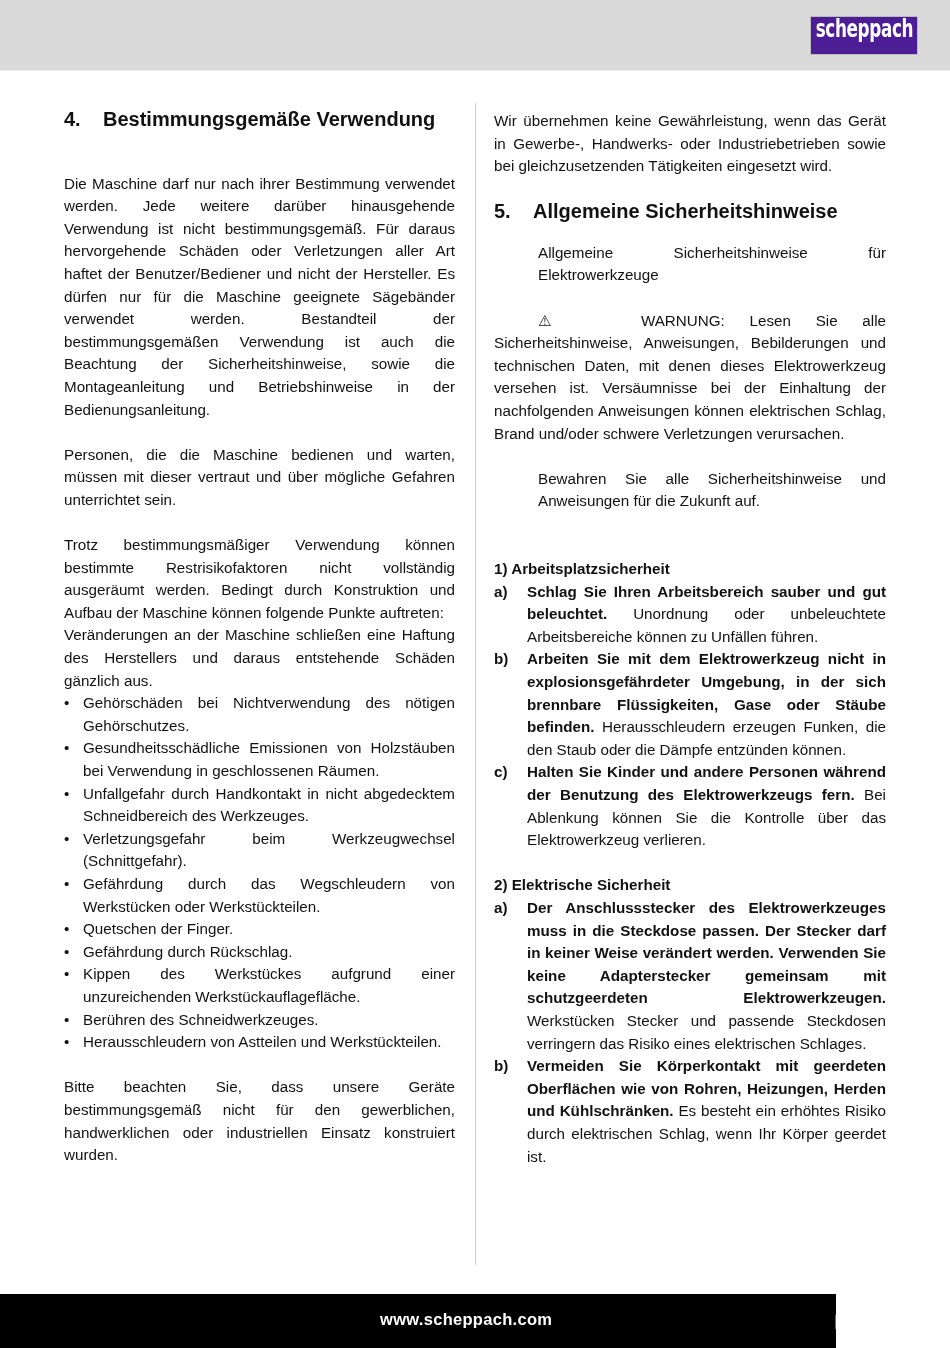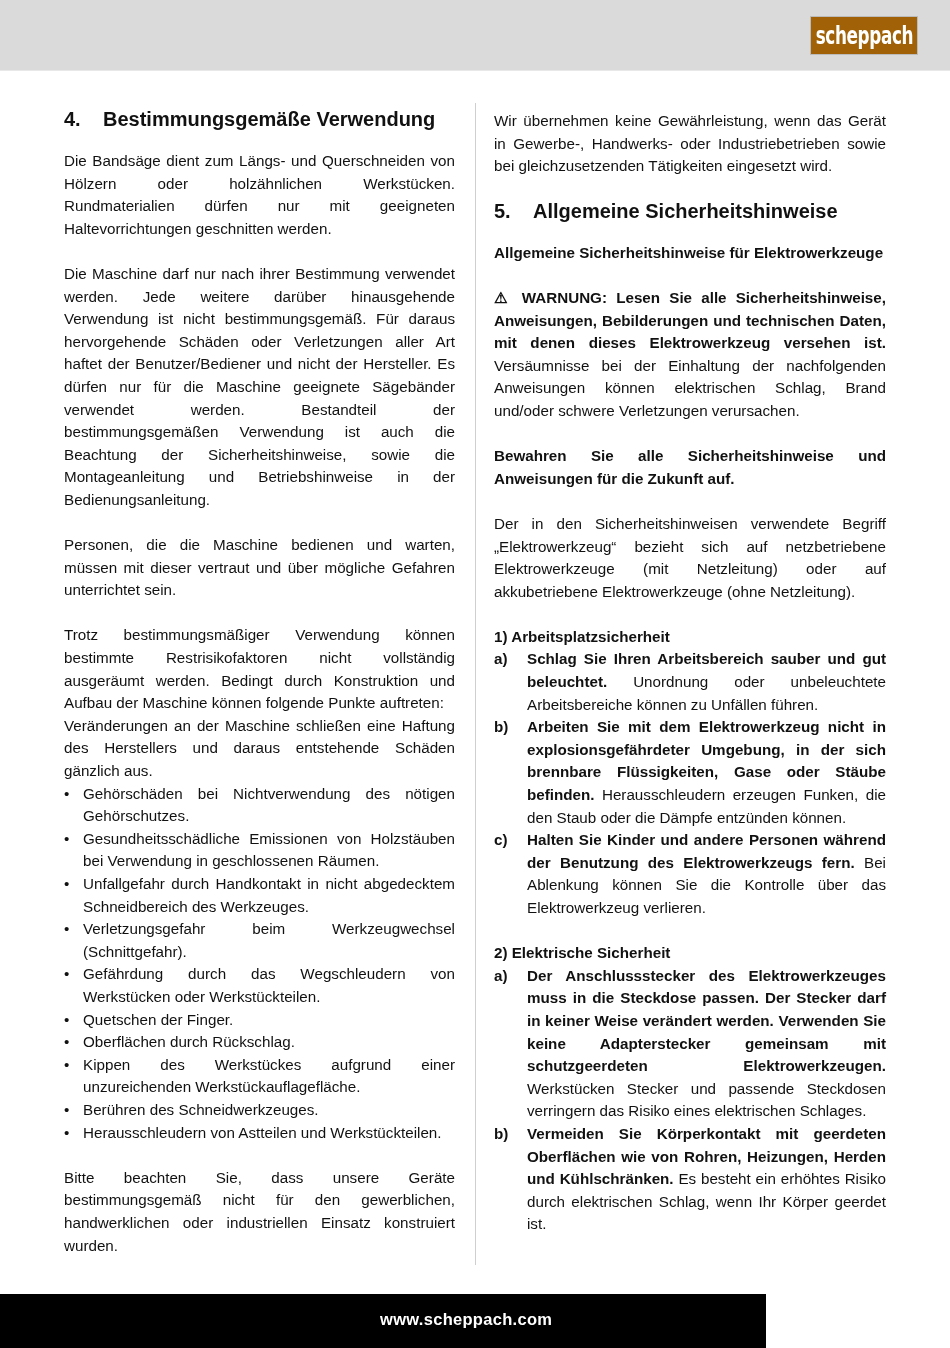--- a/index.html
+++ b/index.html
@@ -7,22 +7,22 @@
     width:950px; height:1348px; position:relative; overflow:hidden;
     background:#ffffff; color:#111;
     font-family:"Liberation Sans", sans-serif;
   }
   .header {
     position:absolute; left:0; top:0; width:950px; height:70px;
     background:#dadada; border-bottom:1px solid #e8e8e8;
   }
   .logo {
     position:absolute; left:810px; top:16px; width:108px; height:39px;
-    background:#a16207; border:1px solid #bbb; box-sizing:border-box;
-    display:flex; align-items:center; justify-content:center;
+    background:#4c1d95; border:1px solid #bbb; box-sizing:border-box;
+    display:flex; align-items:flex-start; justify-content:center;
   }
   .logo span {
     color:#fff; font-family:"DejaVu Sans Condensed","DejaVu Sans", sans-serif;
     font-weight:bold; font-size:24px; letter-spacing:-0.5px;
     transform:scaleX(0.78); display:inline-block; line-height:1;
   }
   .divider {
     position:absolute; left:475px; top:103px; width:1px; height:1162px;
     background:#cfcfcf;
   }
@@ -32,31 +32,31 @@
   }
   .col.left { left:64px; width:391px; }
   .col.right { left:494px; width:392px; top:110px; }
   .p { text-align:justify; margin:0; }
   .h1 {
     font-weight:bold; font-size:20px; line-height:26px; margin:0;
     display:flex;
   }
   .h1 .num { width:39px; }
   .gap { height:22.6px; }
-  .bold { font-weight:bold; }
+  .bold { font-weight:normal;margin-left:44px; }
   ul.bullets { list-style:none; margin:0; padding:0; }
   ul.bullets li { position:relative; padding-left:19px; text-align:justify; }
   ul.bullets li .dot { position:absolute; left:0; top:0; }
   .sub { font-weight:bold; }
   ol.items { list-style:none; margin:0; padding:0; }
   ol.items li { display:flex; }
   ol.items li .lbl { width:33px; flex:none; font-weight:bold; }
   ol.items li .txt { flex:1; text-align:justify; }
   .footer {
-    position:absolute; left:0; top:1294px; width:766px; height:54px;
+    position:absolute; left:0; top:1294px; width:836px; height:54px;
     background:#000;
   }
   .footer .url {
     position:absolute; left:380px; top:16px; color:#fff;
     font-size:16.5px; font-weight:bold; letter-spacing:0.3px;
   }
   .footer .page {
     position:absolute; left:834px; top:17px; color:#fff; font-size:20px;
   }
   .footer .page .sep { display:inline-block; width:1px; height:17px; background:#fff; margin:0 5px; vertical-align:-3px; }
@@ -71,36 +71,35 @@
 </div>
 
 <div class="divider"></div>
 
 <div class="col left">
   <h2 class="h1">
     <span class="num">4.</span>
     <span>Bestimmungsgemäße Verwendung</span>
   </h2>
   <div style="height:18px"></div>
-  <p class="p">Die Bandsäge dient zum Längs- und Querschneiden von Hölzern oder holzähnlichen Werkstücken. Rundmaterialien dürfen nur mit geeigneten Haltevorrichtungen geschnitten werden.</p>
   <div class="gap"></div>
   <p class="p">Die Maschine darf nur nach ihrer Bestimmung verwendet werden. Jede weitere darüber hinausgehende Verwendung ist nicht bestimmungsgemäß. Für daraus hervorgehende Schäden oder Verletzungen aller Art haftet der Benutzer/Bediener und nicht der Hersteller. Es dürfen nur für die Maschine geeignete Sägebänder verwendet werden. Bestandteil der bestimmungsgemäßen Verwendung ist auch die Beachtung der Sicherheitshinweise, sowie die Montageanleitung und Betriebshinweise in der Bedienungsanleitung.</p>
   <div class="gap"></div>
   <p class="p">Personen, die die Maschine bedienen und warten, müssen mit dieser vertraut und über mögliche Gefahren unterrichtet sein.</p>
   <div class="gap"></div>
   <p class="p">Trotz bestimmungsmäßiger Verwendung können bestimmte Restrisikofaktoren nicht vollständig ausgeräumt werden. Bedingt durch Konstruktion und Aufbau der Maschine können folgende Punkte auftreten:</p>
   <p class="p">Veränderungen an der Maschine schließen eine Haftung des Herstellers und daraus entstehende Schäden gänzlich aus.</p>
   <ul class="bullets">
     <li><span class="dot">•</span><span>Gehörschäden bei Nichtverwendung des nötigen Gehörschutzes.</span></li>
     <li><span class="dot">•</span><span>Gesundheitsschädliche Emissionen von Holzstäuben bei Verwendung in geschlossenen Räumen.</span></li>
     <li><span class="dot">•</span><span>Unfallgefahr durch Handkontakt in nicht abgedecktem Schneidbereich des Werkzeuges.</span></li>
     <li><span class="dot">•</span><span>Verletzungsgefahr beim Werkzeugwechsel (Schnittgefahr).</span></li>
     <li><span class="dot">•</span><span>Gefährdung durch das Wegschleudern von Werkstücken oder Werkstückteilen.</span></li>
     <li><span class="dot">•</span><span>Quetschen der Finger.</span></li>
-    <li><span class="dot">•</span><span>Oberflächen durch Rückschlag.</span></li>
+    <li><span class="dot">•</span><span>Gefährdung durch Rückschlag.</span></li>
     <li><span class="dot">•</span><span>Kippen des Werkstückes aufgrund einer unzureichenden Werkstückauflagefläche.</span></li>
     <li><span class="dot">•</span><span>Berühren des Schneidwerkzeuges.</span></li>
     <li><span class="dot">•</span><span>Herausschleudern von Astteilen und Werkstückteilen.</span></li>
   </ul>
   <div class="gap"></div>
   <p class="p">Bitte beachten Sie, dass unsere Geräte bestimmungsgemäß nicht für den gewerblichen, handwerklichen oder industriellen Einsatz konstruiert wurden.</p>
 </div>
 
 <div class="col right">
   <p class="p">Wir übernehmen keine Gewährleistung, wenn das Gerät in Gewerbe-, Handwerks- oder Industriebetrieben sowie bei gleichzusetzenden Tätigkeiten eingesetzt wird.</p>
@@ -113,21 +112,20 @@
   <p class="p bold">Allgemeine Sicherheitshinweise für Elektrowerkzeuge</p>
   <div class="gap"></div>
   <p class="p">
     <span class="bold">⚠</span>
     <span class="bold">WARNUNG: Lesen Sie alle Sicherheitshinweise, Anweisungen, Bebilderungen und technischen Daten, mit denen dieses Elektrowerkzeug versehen ist.</span>
     <span>Versäumnisse bei der Einhaltung der nachfolgenden Anweisungen können elektrischen Schlag, Brand und/oder schwere Verletzungen verursachen.</span>
   </p>
   <div class="gap"></div>
   <p class="p bold">Bewahren Sie alle Sicherheitshinweise und Anweisungen für die Zukunft auf.</p>
   <div class="gap"></div>
-  <p class="p">Der in den Sicherheitshinweisen verwendete Begriff „Elektrowerkzeug“ bezieht sich auf netzbetriebene Elektrowerkzeuge (mit Netzleitung) oder auf akkubetriebene Elektrowerkzeuge (ohne Netzleitung).</p>
   <div class="gap"></div>
   <div class="sub">1) Arbeitsplatzsicherheit</div>
   <ol class="items">
     <li>
       <span class="lbl">a)</span>
       <span class="txt"><b>Schlag Sie Ihren Arbeitsbereich sauber und gut beleuchtet.</b><span> Unordnung oder unbeleuchtete Arbeitsbereiche können zu Unfällen führen.</span></span>
     </li>
     <li>
       <span class="lbl">b)</span>
       <span class="txt"><b>Arbeiten Sie mit dem Elektrowerkzeug nicht in explosionsgefährdeter Umgebung, in der sich brennbare Flüssigkeiten, Gase oder Stäube befinden.</b><span> Herausschleudern erzeugen Funken, die den Staub oder die Dämpfe entzünden können.</span></span>

